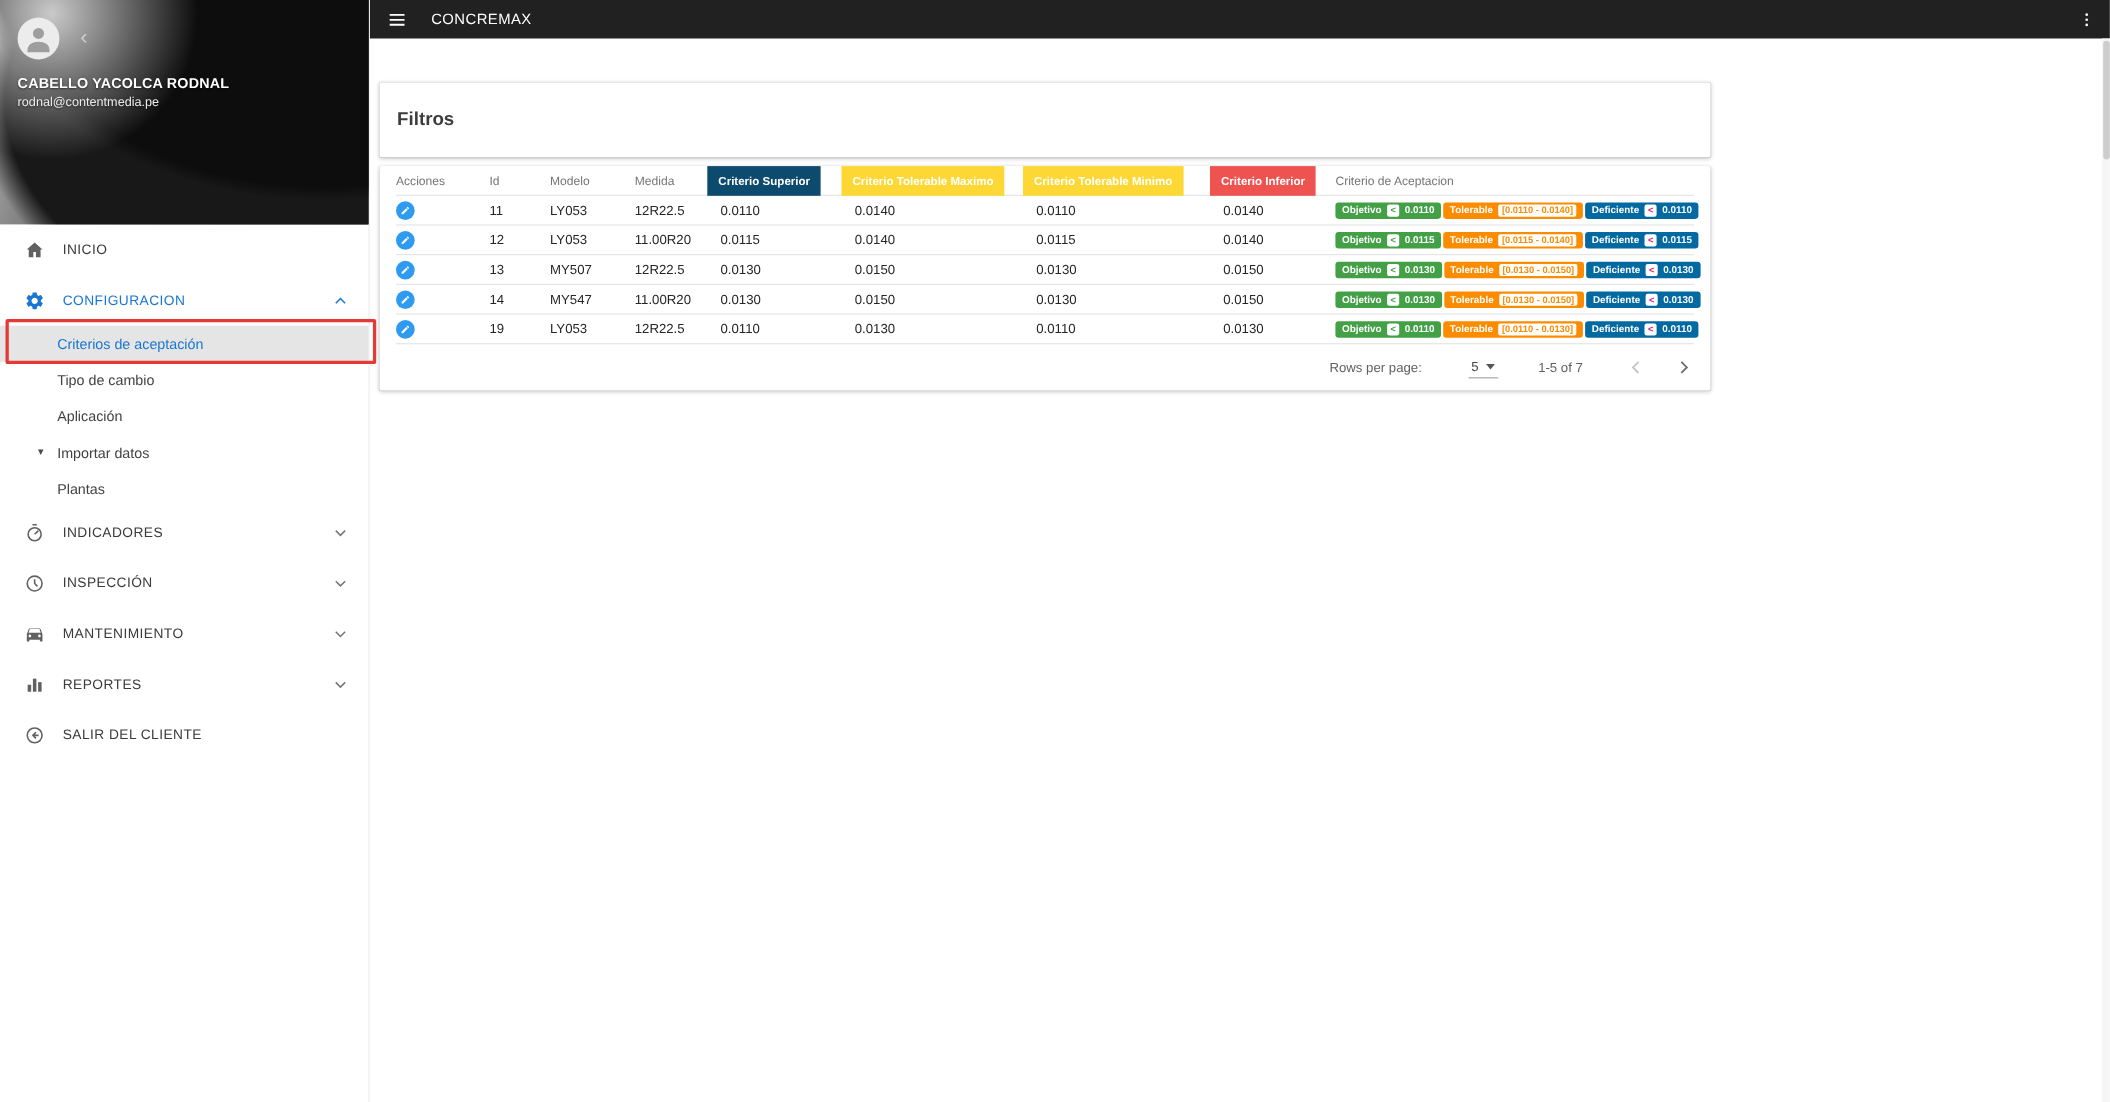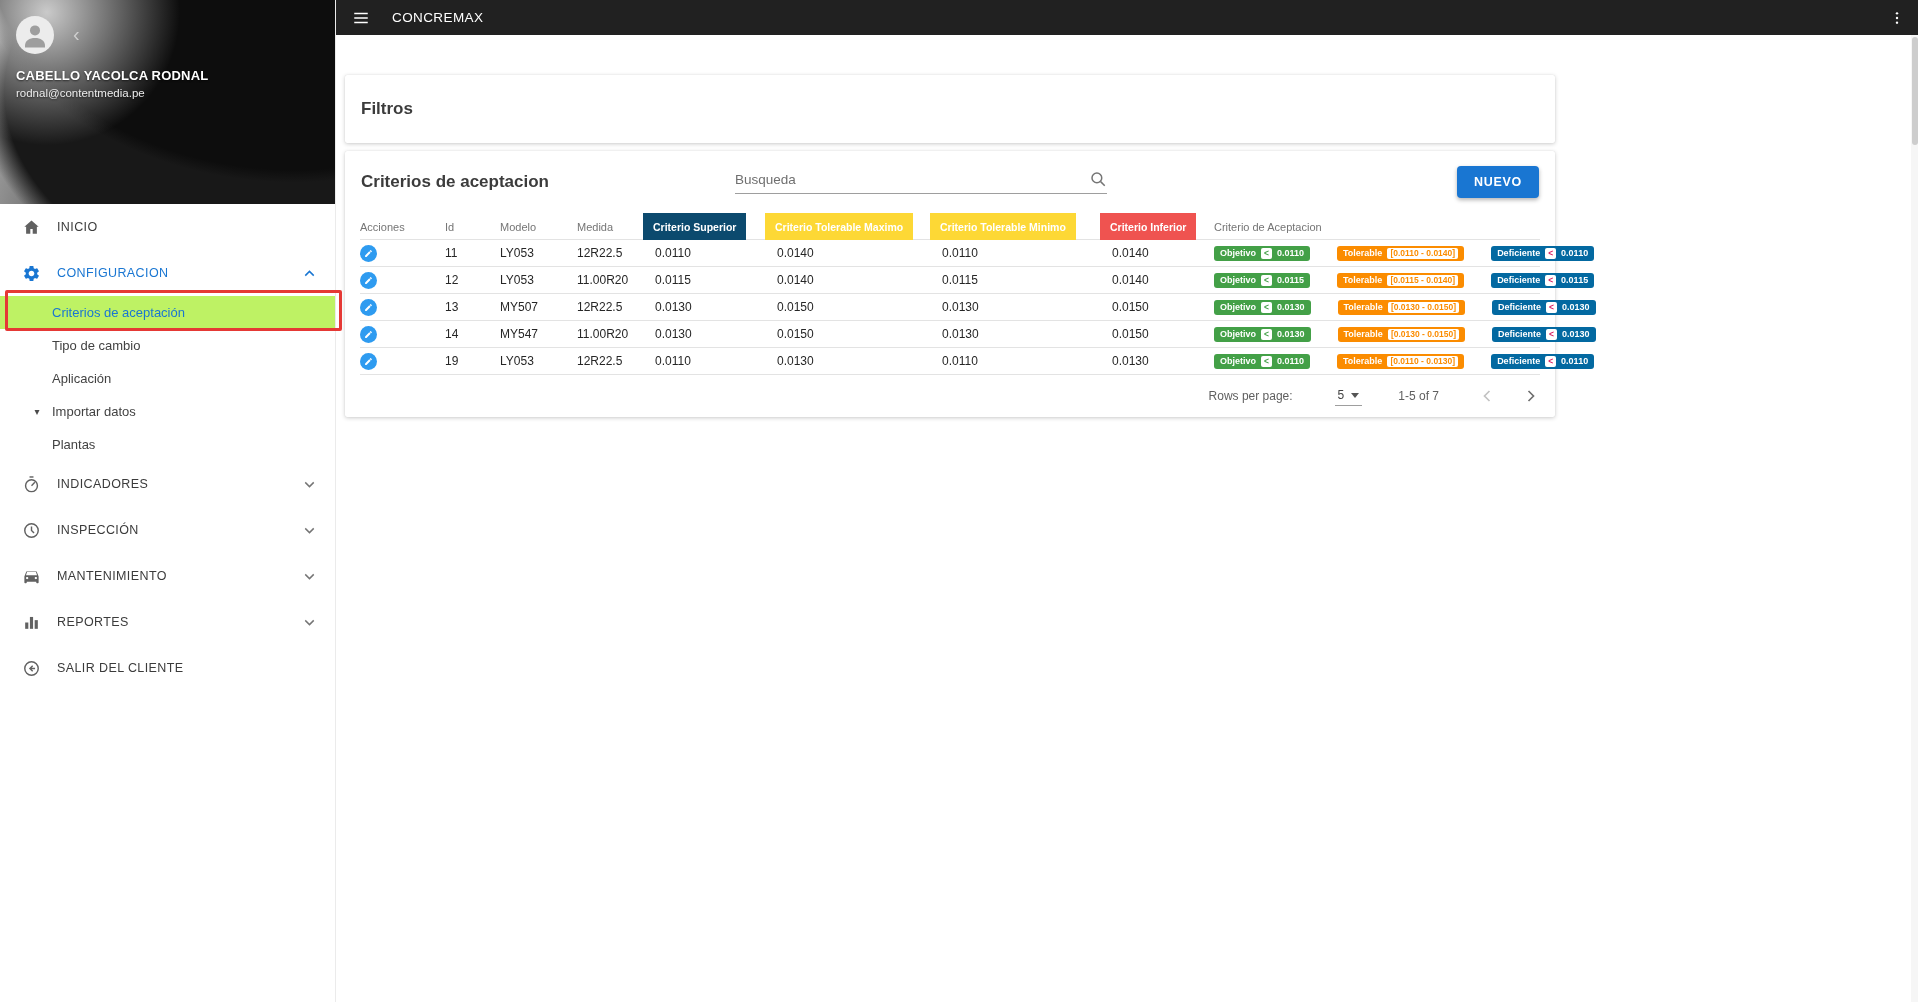--- a/index.html
+++ b/index.html
@@ -29,21 +29,21 @@
   .nav-item .ico { width: 20px; height: 20px; color: #616161; flex: none; margin-right: 16px;
     display: flex; align-items: center; justify-content: center; }
   .nav-item .ico svg { width: 19px; height: 19px; }
   .nav-item .lbl { flex: 1; font-size: 12.5px; font-weight: 500; letter-spacing: .4px; color: #3b3b3b; }
   .nav-item .chev { width: 20px; color: #757575; display: flex; align-items: center; }
   .nav-item .chev svg { width: 17px; height: 17px; }
   .nav-item.active .ico, .nav-item.active .lbl, .nav-item.active .chev { color: #1976d2; }
 
   .sub-item { height: 33px; display: flex; align-items: center; padding-left: 52px;
     font-size: 13px; color: #424242; cursor: pointer; }
-  .sub-item.selected { background: #bef264; color: #1976d2; }
+  .sub-item.selected { background: #e5e5e5; color: #1976d2; }
   .sub-item.has-caret { padding-left: 22px; }
   .sub-item .caret { width: 30px; text-align: center; font-size: 10px; color: #4a4a4a; }
 
   .annotation-box { position: absolute; left: 5px; top: 290px; width: 337px; height: 41px;
     border: 3px solid #e53935; border-radius: 2px; z-index: 50; pointer-events: none; }
 
   
   .main { position: absolute; left: 336px; top: 0; right: 0; height: 100%; background: #fff; }
   .appbar { height: 35px; background: #212121; color: #fff; display: flex; align-items: center;
     padding: 0 13px 0 16px; }
@@ -88,21 +88,21 @@
     font-size: 10.5px; font-weight: 700; white-space: nowrap; }
   .h-green { background: #0c4a6e; }
   .h-yellow { background: #fdd835; }
   .h-red { background: #ef5350; }
   .td { font-size: 12px; color: #262626; white-space: nowrap; }
   .td.num { padding-left: 12px; }
   .edit-btn { width: 17px; height: 17px; border-radius: 50%; border: 0; cursor: pointer;
     background: #2e9bf0; display: flex; align-items: center; justify-content: center; }
   .edit-btn svg { width: 9px; height: 9px; }
 
-  .badges { display: flex; align-items: center; gap: 27px; }
+  .badges { display: flex; align-items: center; gap: 2px; }
   .badge { display: inline-flex; align-items: center; height: 15px; border-radius: 3px;
     padding: 0 6px; color: #fff; font-size: 9px; font-weight: 700; white-space: nowrap; }
   .b-green { background: #43a047; }
   .b-orange { background: #fb8c00; }
   .b-pink { background: #0369a1; }
   .bchip { background: #fff; border-radius: 2px; padding: 0 3px; height: 11px;
     display: inline-flex; align-items: center; margin-left: 5px; font-size: 8.5px; }
   .b-green .bchip { color: #43a047; }
   .b-orange .bchip { color: #fb8c00; }
   .b-pink .bchip { color: #d81b60; }
@@ -275,31 +275,20 @@
   <div class="content">
 
     <section class="card filters-card">
       <h2 class="section-title">Filtros</h2>
       <div class="select year">
         <div class="slbl"></div>
       </div>
     </section>
 
     <section class="card criteria-card">
-      <div class="crit-header">
-        <h2 class="section-title">Criterios de aceptacion</h2>
-        <div class="search">
-          <input type="text" placeholder="Busqueda" style="">
-          <svg viewBox="0 0 24 24" fill="none" stroke="#757575" stroke-width="2">
-              <circle cx="10.5" cy="10.5" r="6.5"></circle>
-              <path d="M15.5 15.5 21 21"></path>
-            </svg>
-        </div>
-        <button class="new-btn">NUEVO</button>
-      </div>
 
       <div class="table">
         <div class="trow">
           <div class="th">Acciones</div>
           <div class="th">Id</div>
           <div class="th">Modelo</div>
           <div class="th">Medida</div>
           <div class="hcell">
               <span class="hchip h-green">Criterio Superior</span>
             </div>

